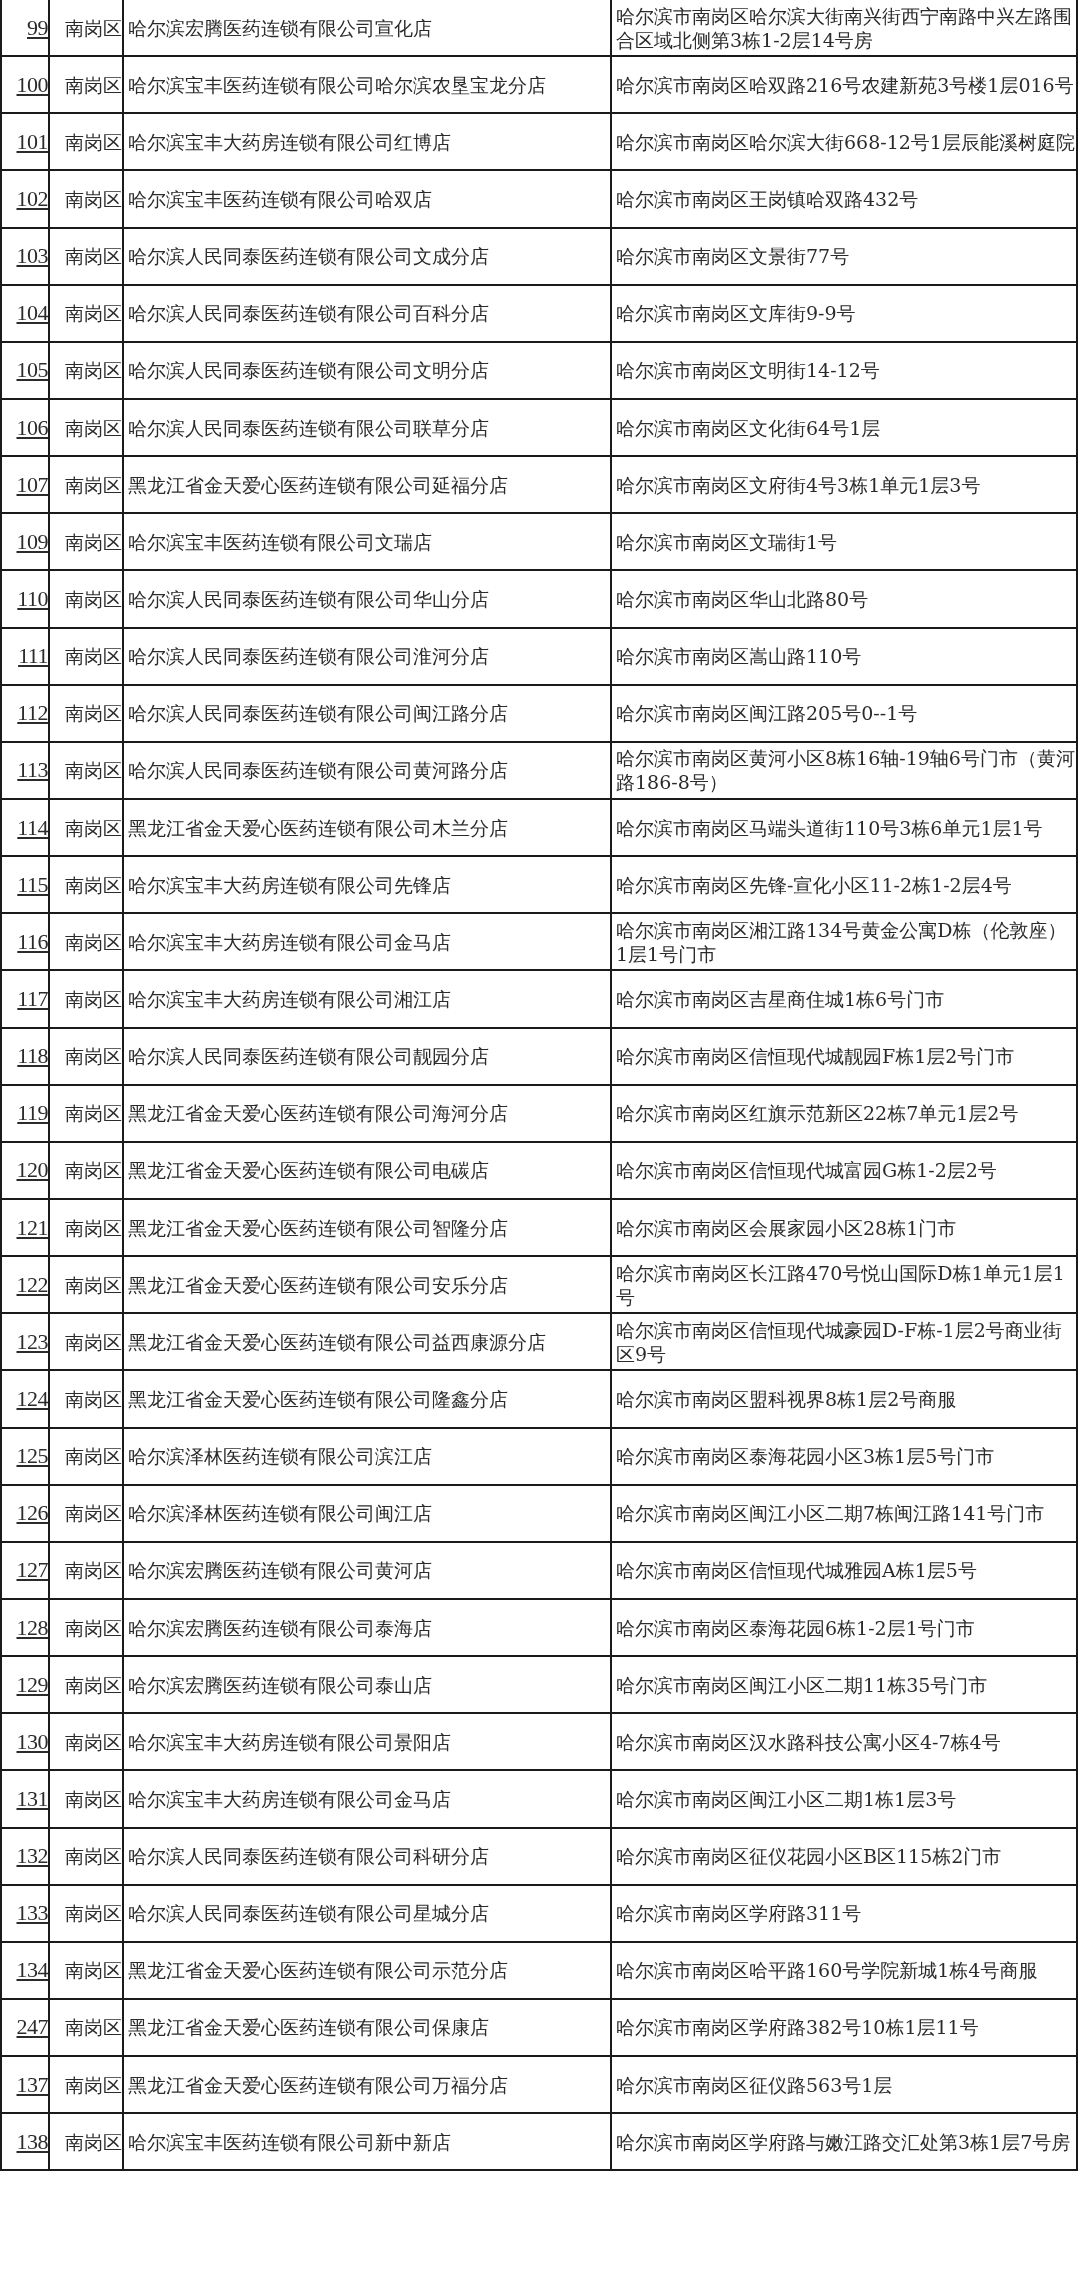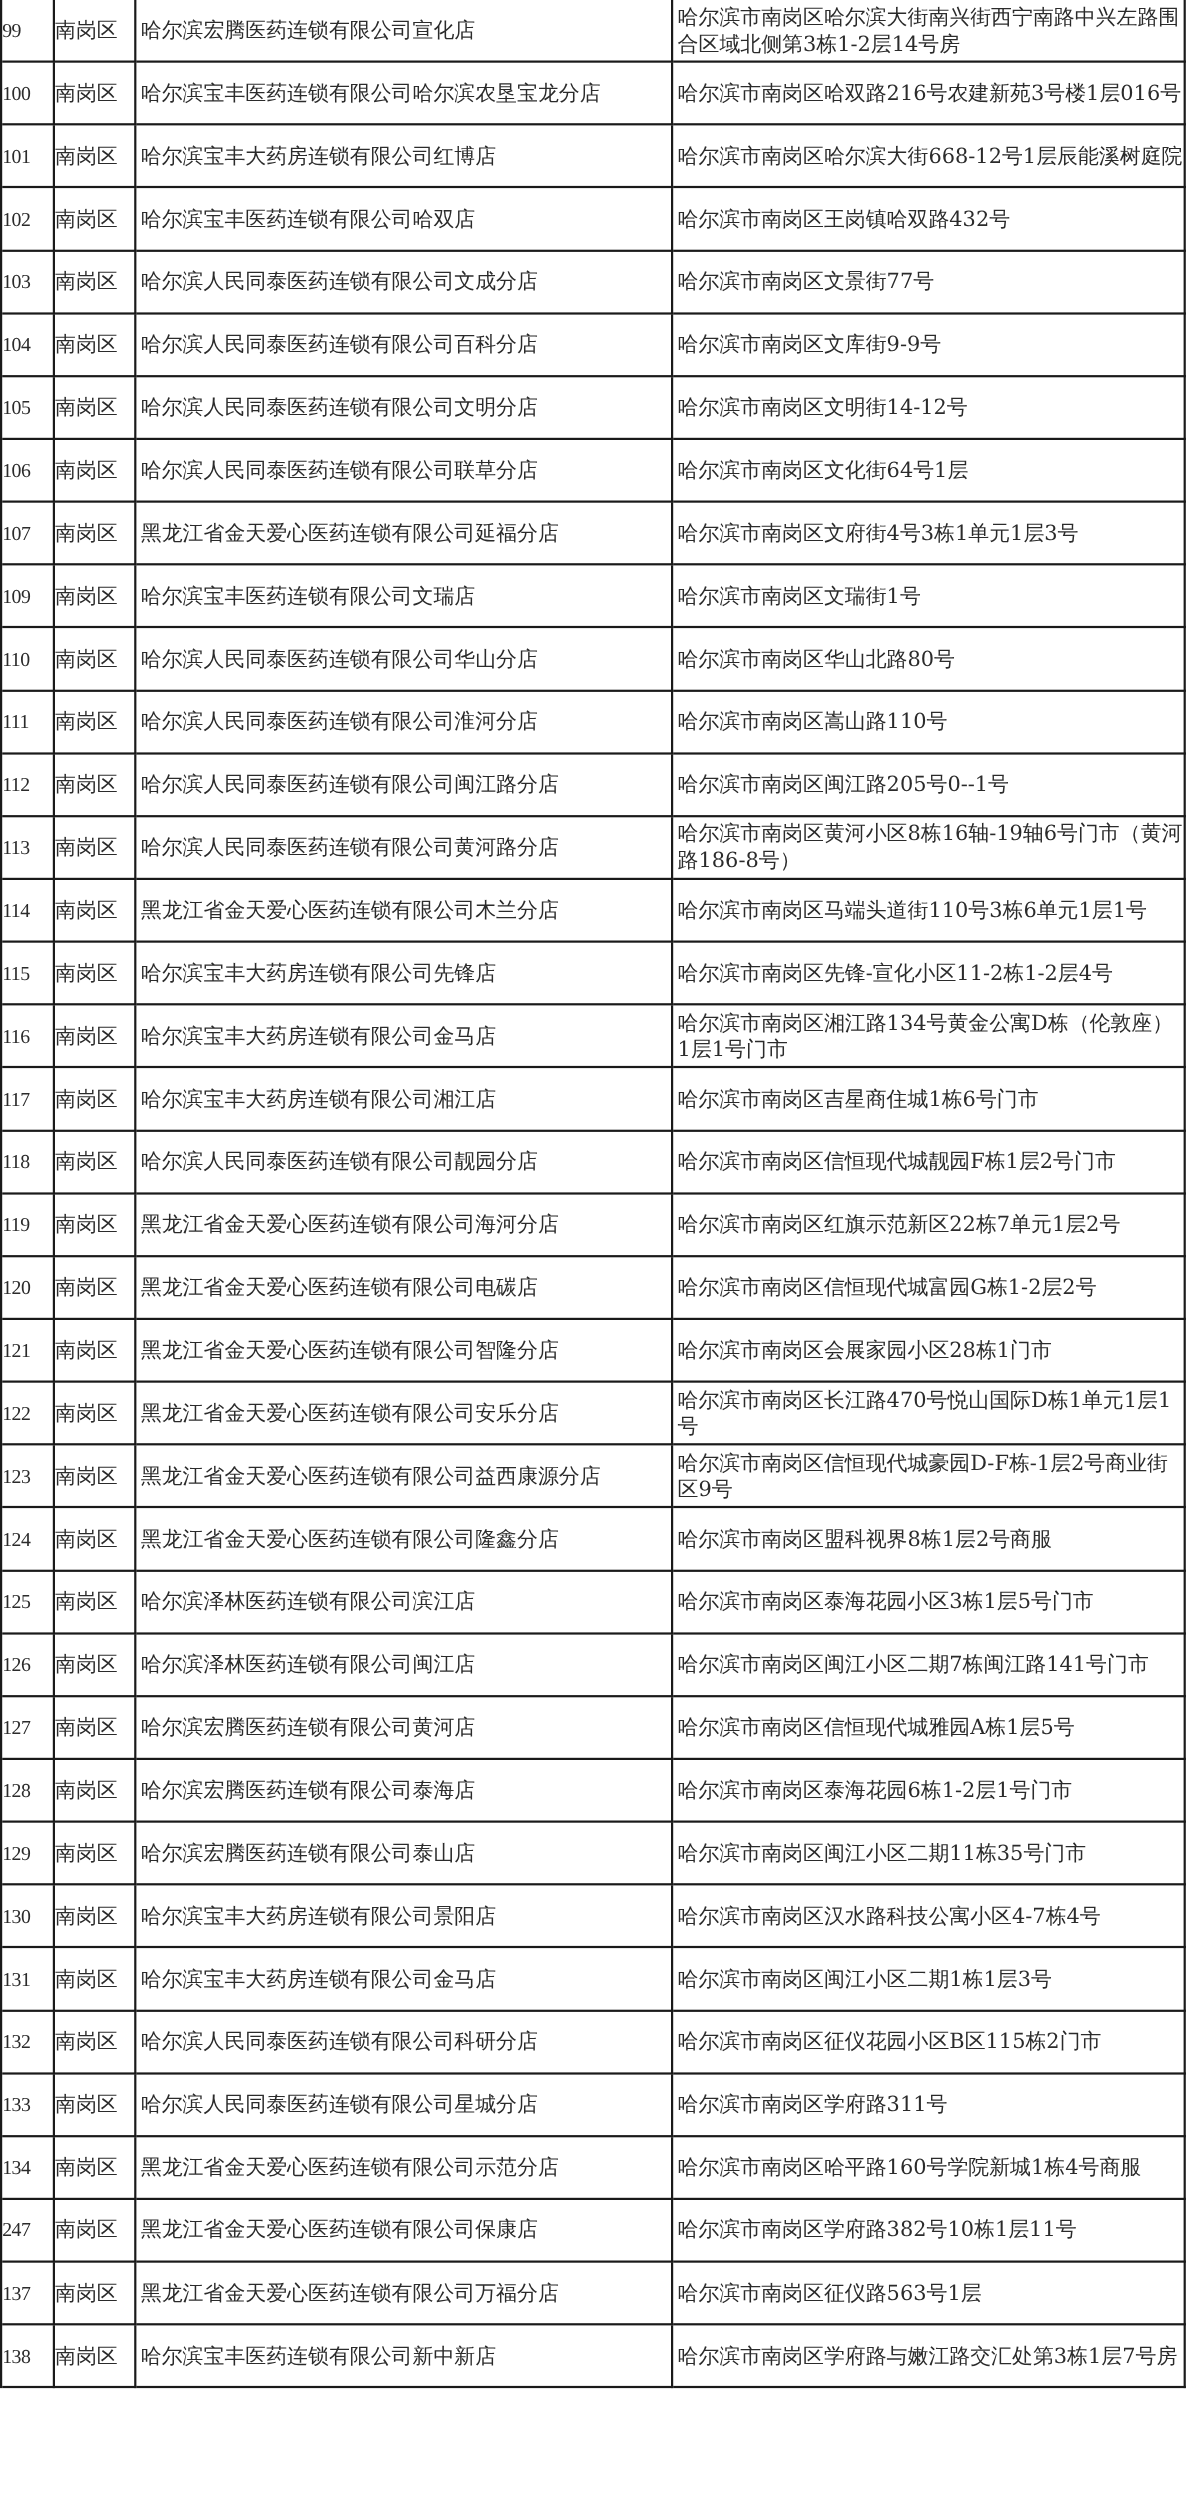--- a/index.html
+++ b/index.html
@@ -12,22 +12,22 @@
   table { border-collapse: collapse; width: 1076px; table-layout: fixed; }
   td {
     height: 55.15px; border: 2px solid #1a1a1a;
     font-family: "DejaVu Serif", "Liberation Serif", serif;
     color: #2b2b2b; font-size: 19px; line-height: 24px;
     padding: 0 2px; vertical-align: middle; overflow: hidden;
   }
   td:first-child { border-left: none; }
   td:last-child { border-right: none; }
   tr:first-child td { border-top: none; }
-  .c-no { width: 46px; text-align: left; font-size: 18px; letter-spacing: -0.5px; font-family: "Liberation Serif", serif; padding: 0; }
-  .c-dist { width: 72px; text-align: left; padding: 0; }
+  .c-no { width: 46px; text-align: right; font-size: 22px; letter-spacing: -0.5px; font-family: "Liberation Serif", serif; padding: 0; text-decoration: underline; }
+  .c-dist { width: 72px; text-align: right; padding: 0; }
   .c-name { width: 480px; padding-left: 4px; white-space: nowrap; }
   .c-addr { padding-left: 4px; word-break: break-all; }
 </style>
 </head>
 <body>
 
 <div class="sheet">
   <table>
     <tbody id="rows">
         <tr>

